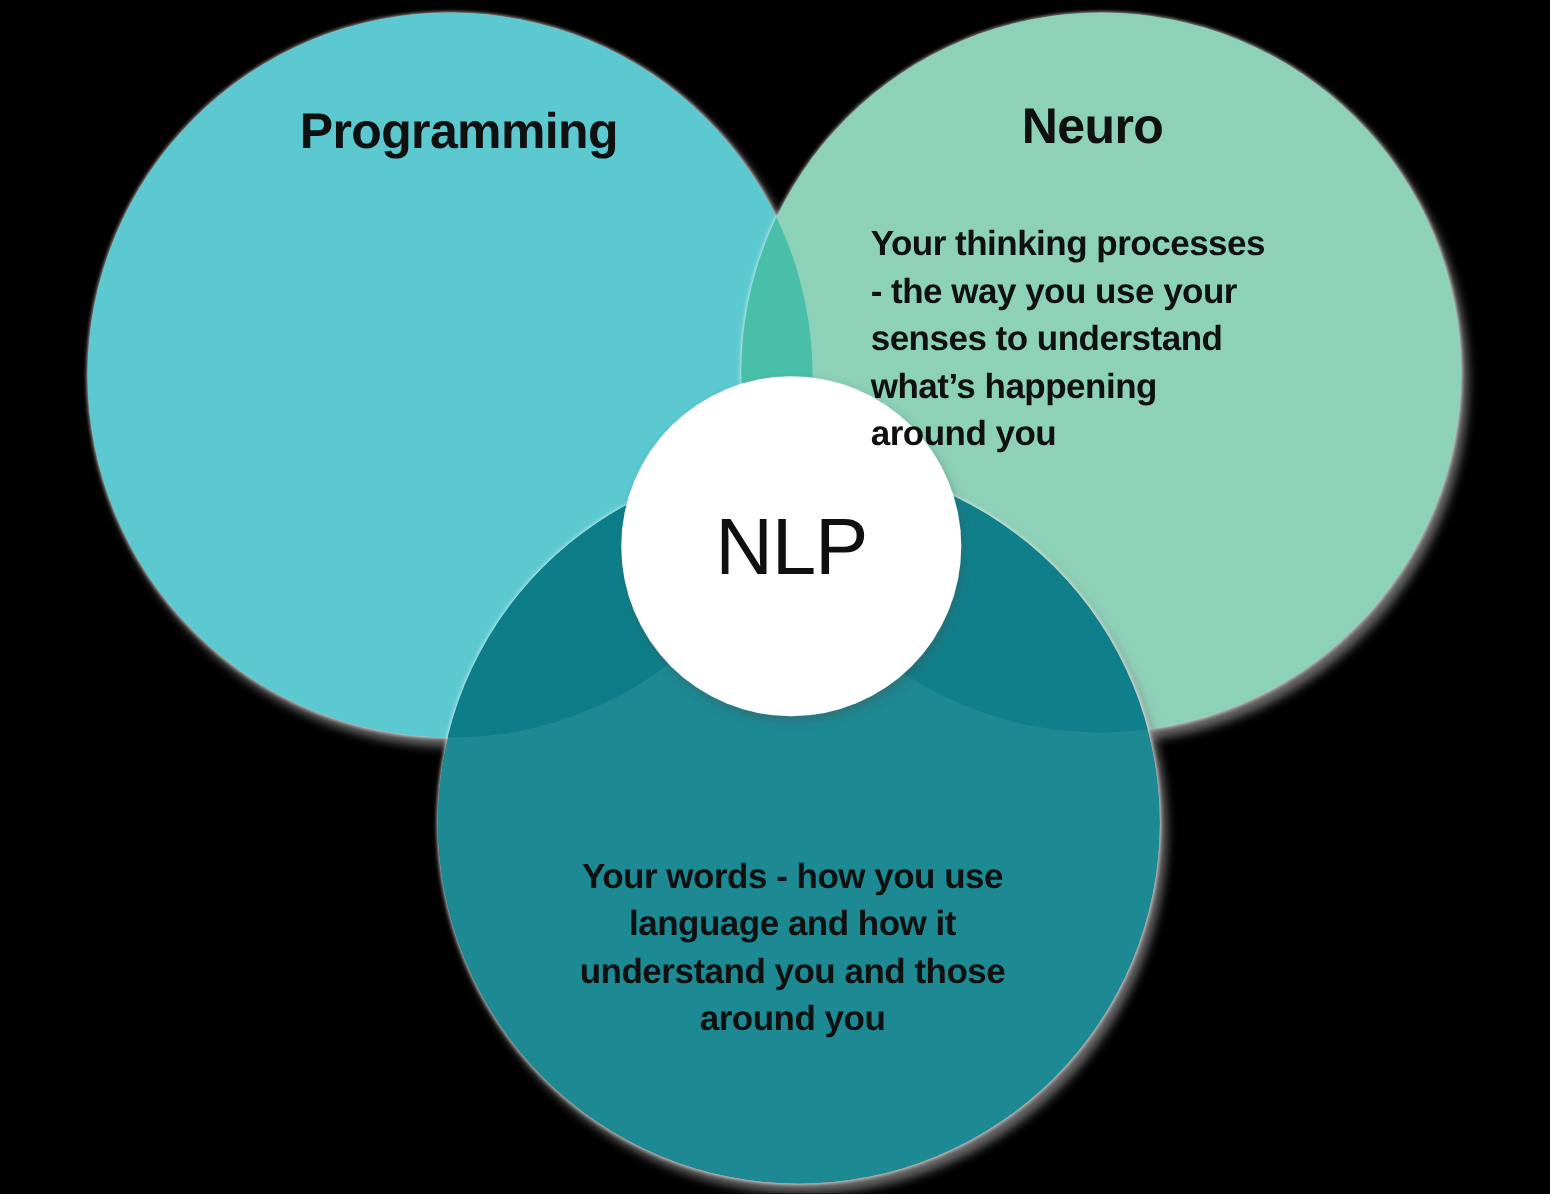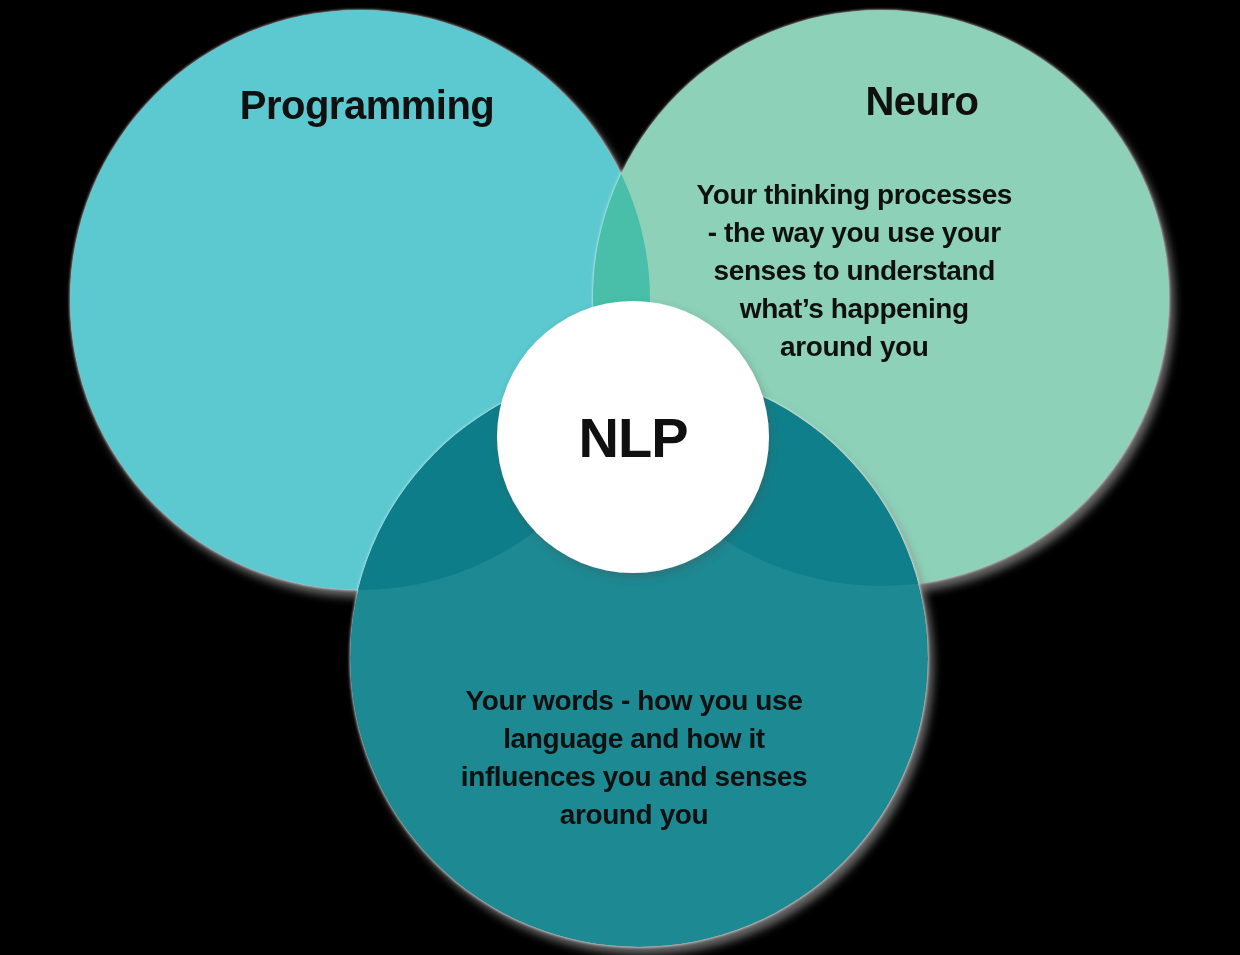--- a/index.html
+++ b/index.html
@@ -38,33 +38,33 @@
     font-size: 28px;
     font-weight: 700;
     letter-spacing: -0.4px;
     line-height: 38px;
     white-space: pre-line;
     width: max-content;
   }
   .heading-programming { left: 367px; top: 82px; }
   .body-programming    { left: 213px; top: 176px; text-align: left; }
 
-  .heading-neuro { left: 874px; top: 78px; margin-left: 48px; }
-  .body-neuro    { right: 228px; top: 176px; text-align: center; }
+  .heading-neuro { left: 874px; top: 78px; }
+  .body-neuro    { right: 228px; top: 176px; text-align: left; }
 
   .heading-linguistic { left: 634px; top: 616px; }
   .body-linguistic    { left: 634px; top: 682px; transform: translateX(-50%); text-align: center; }
 
   .nlp-label {
     position: absolute;
     left: 633px;
     top: 437px;
     transform: translate(-50%, -50%);
-    font-size: 56px;
-    font-weight: 700;
+    font-size: 64px;
+    font-weight: 400;
     letter-spacing: -1px;
     white-space: nowrap;
   }
 </style>
 </head>
 <body>
 
 <div class="canvas" style="background-color: rgb(0, 0, 0);">
 
   <svg class="venn-svg" width="1240" height="955" viewBox="0 0 1240 955">
@@ -116,17 +116,17 @@
 - the way you use your
 senses to understand
 what’s happening
 around you</p>
 
     <div class="nlp-label">NLP</div>
 
 
     <p class="body-text body-linguistic">Your words - how you use
 language and how it
-influences you and senses
+understand you and those
 around you</p>
 
   </div>
 </div>
 
 </body></html>

